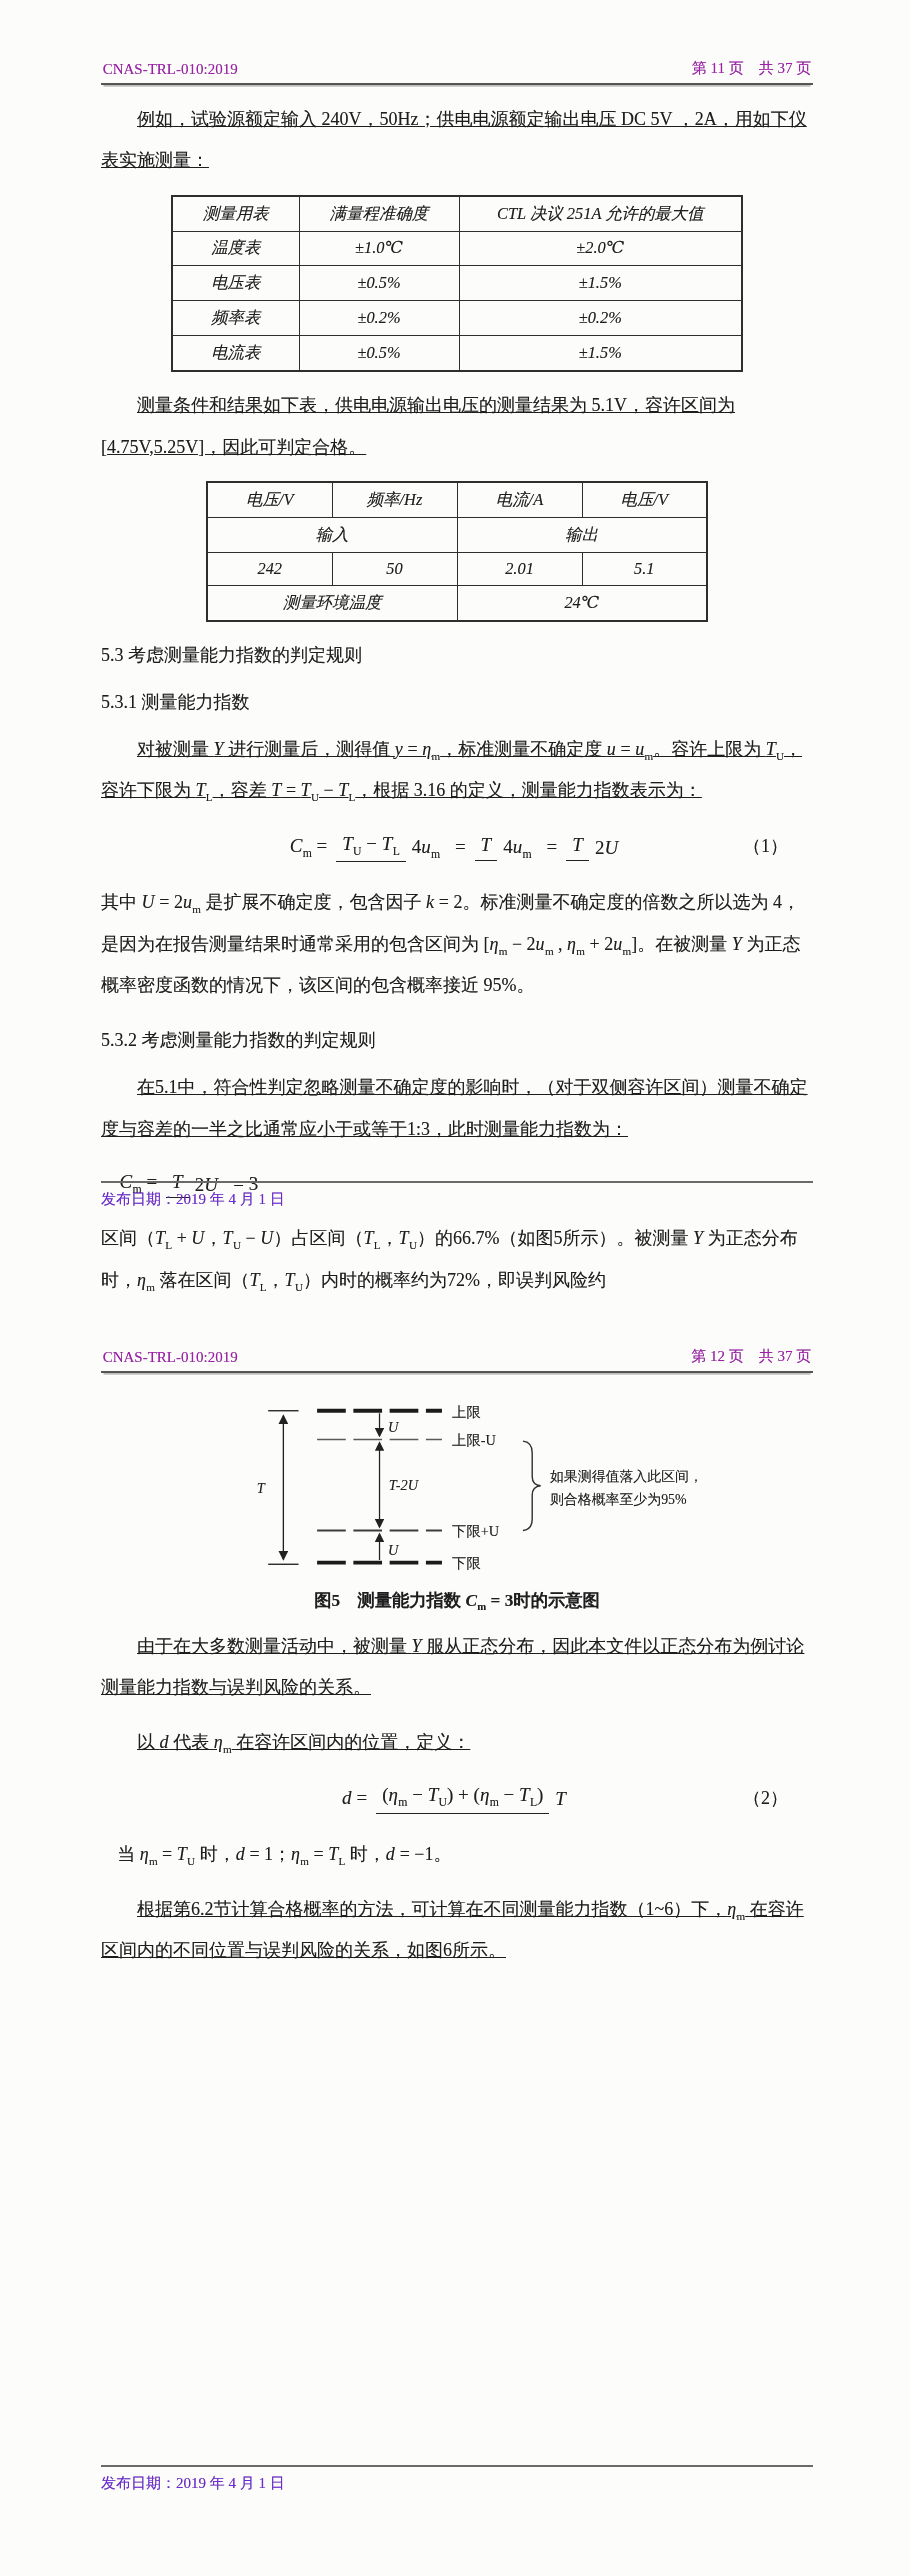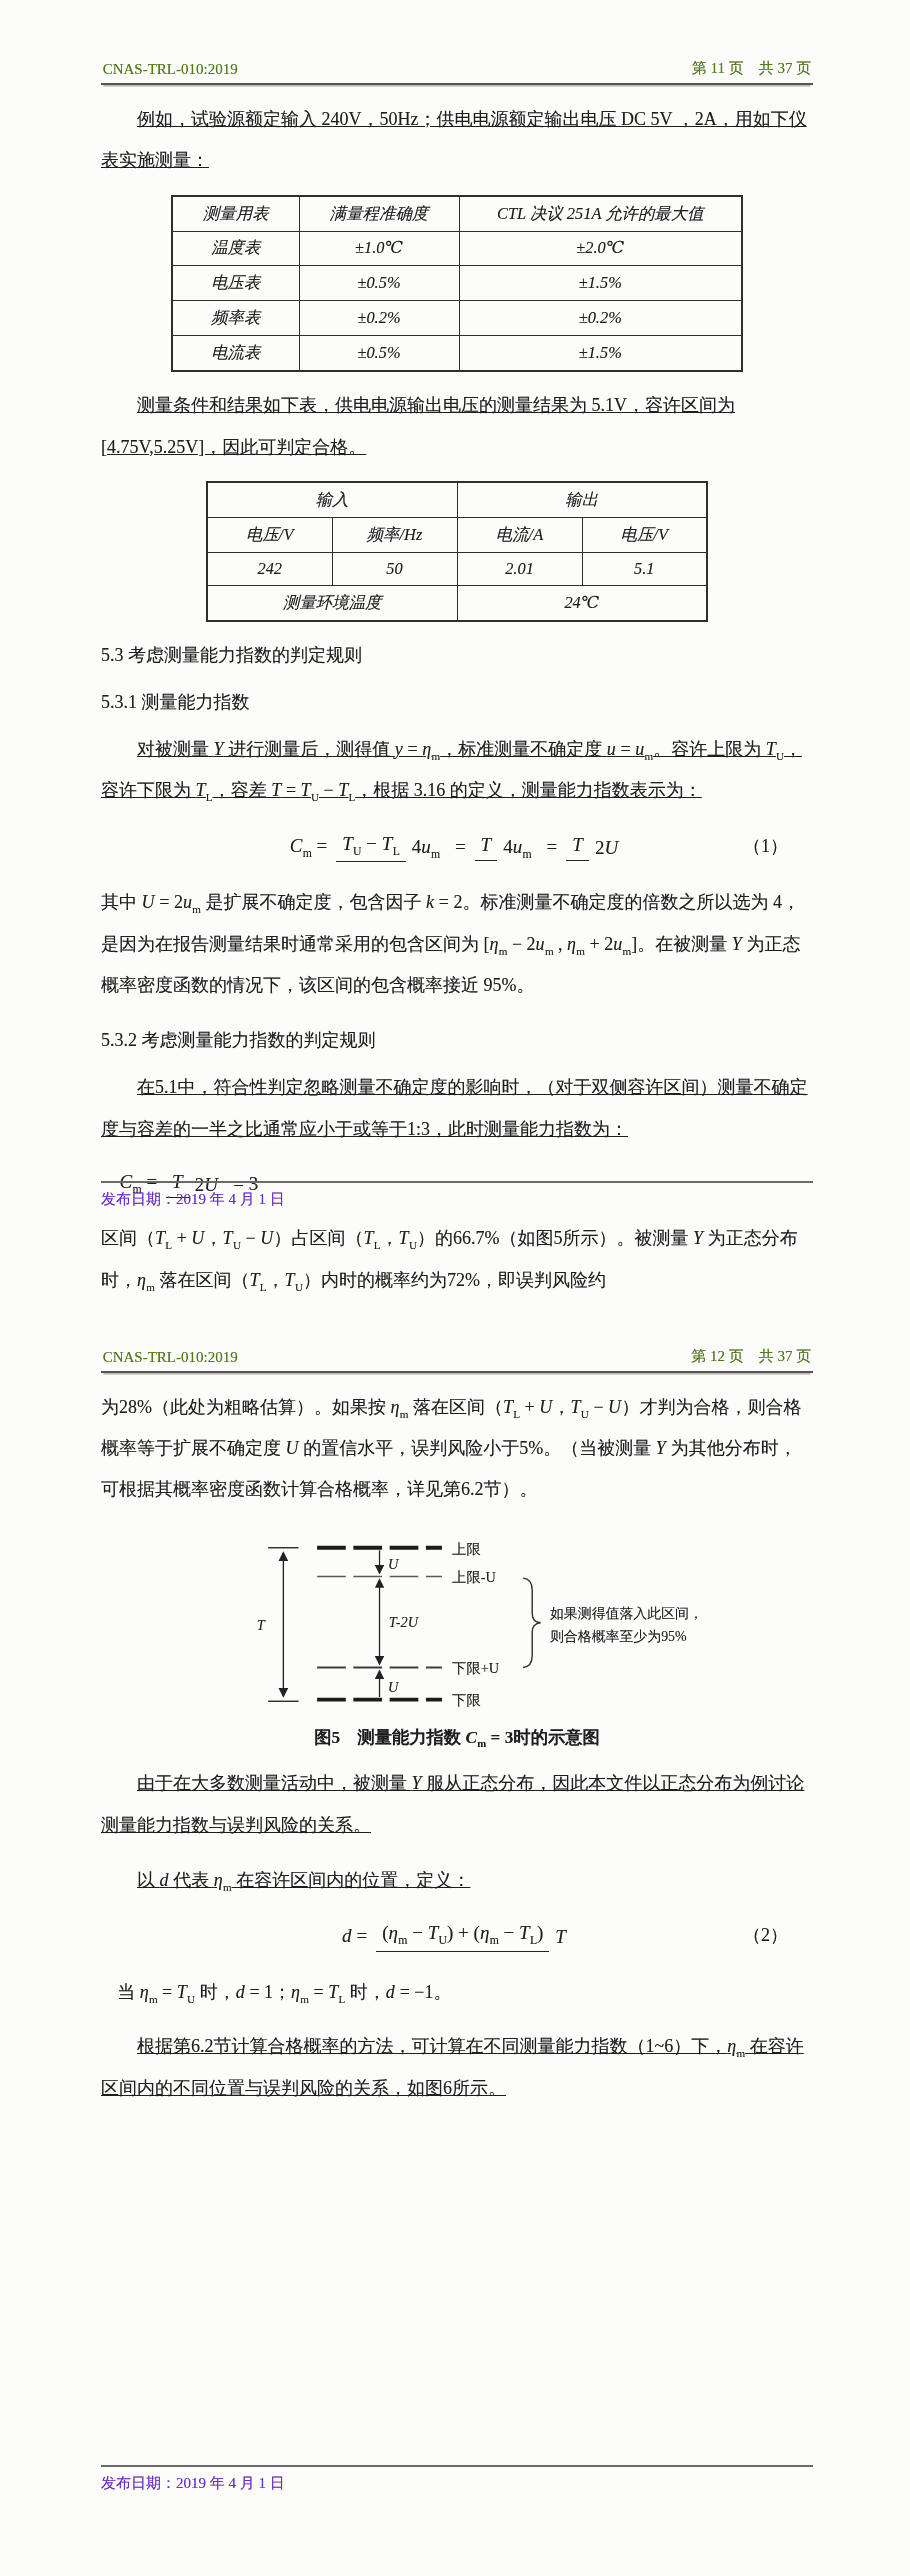--- a/index.html
+++ b/index.html
@@ -11,21 +11,21 @@
   }
   .canvas { position:relative; width:911px; height:2576px; background:#fcfcfb;
             text-shadow:0 0 0.5px rgba(50,50,50,.45); overflow:hidden; }
   .page { position:relative; }
   #p11 { height:1291px; }
   #p12 { height:1285px; }
 
   .pagehead {
     display:flex; justify-content:space-between; align-items:flex-end;
     margin:0 98px 0 101px; padding:59px 1.7px 5px 1.7px;
-    font-size:15px; color:#4d7c0f;
+    font-size:15px; color:#a21caf;
     border-bottom:2.5px solid #555;
     box-shadow:0 4.2px 0 -2.5px rgba(110,110,110,.45);
   }
   #p12 .pagehead { padding-top:56px; }
 
   .content { margin:0 98px 0 101px; font-size:18px; }
   .content p { margin:13.5px 0; line-height:2.3; }
   p.indent { text-indent:2em;text-decoration:underline; }
   p.indent-sm { text-indent:0.9em; }
   h3 { font-size:18px; font-weight:normal; margin:20px 0 6.7px 0; line-height:1.5; }
@@ -116,30 +116,30 @@
 
       <table class="tbl">
         <colgroup>
             <col style="width:125px">
             <col style="width:125px">
             <col style="width:125px">
             <col style="width:125px">
           </colgroup>
         <tbody>
           <tr>
-            <td colspan="2">输入</td>
-            <td colspan="2">输出</td>
-          </tr>
-          <tr>
             <td>电压/V</td>
             <td>频率/Hz</td>
             <td>电流/A</td>
             <td>电压/V</td>
           </tr>
           <tr>
+            <td colspan="2">输入</td>
+            <td colspan="2">输出</td>
+          </tr>
+          <tr>
             <td>242</td>
             <td>50</td>
             <td>2.01</td>
             <td>5.1</td>
           </tr>
           <tr>
             <td colspan="2">测量环境温度</td>
             <td colspan="2">24℃</td>
           </tr>
         </tbody>
@@ -196,21 +196,20 @@
     </div>
   </section>
 
   <section class="page" id="p12">
     <div class="pagehead">
       <span>CNAS-TRL-010:2019</span>
       <span>第 12 页　共 37 页</span>
     </div>
     <div class="content">
 
-      <p>为28%（此处为粗略估算）。如果按 <i>η</i><sub>m</sub> 落在区间（<i>T</i><sub>L</sub> + <i>U</i>，<i>T</i><sub>U</sub> − <i>U</i>）才判为合格，则合格概率等于扩展不确定度 <i>U</i> 的置信水平，误判风险小于5%。（当被测量 <i>Y</i> 为其他分布时，可根据其概率密度函数计算合格概率，详见第6.2节）。</p>
 
       <figure>
         <svg class="fig-svg" width="523" height="181" viewBox="0 0 620 214" style="font-size:21.5px">
           <defs>
             <marker id="arr" viewBox="0 0 10 10" refX="8.5" refY="5" markerWidth="7.5" markerHeight="7.5" orient="auto-start-reverse">
               <path d="M0,0 L10,5 L0,10 z" fill="#222"></path>
             </marker>
           </defs>
 
           <g stroke="#222" stroke-width="1.6">

